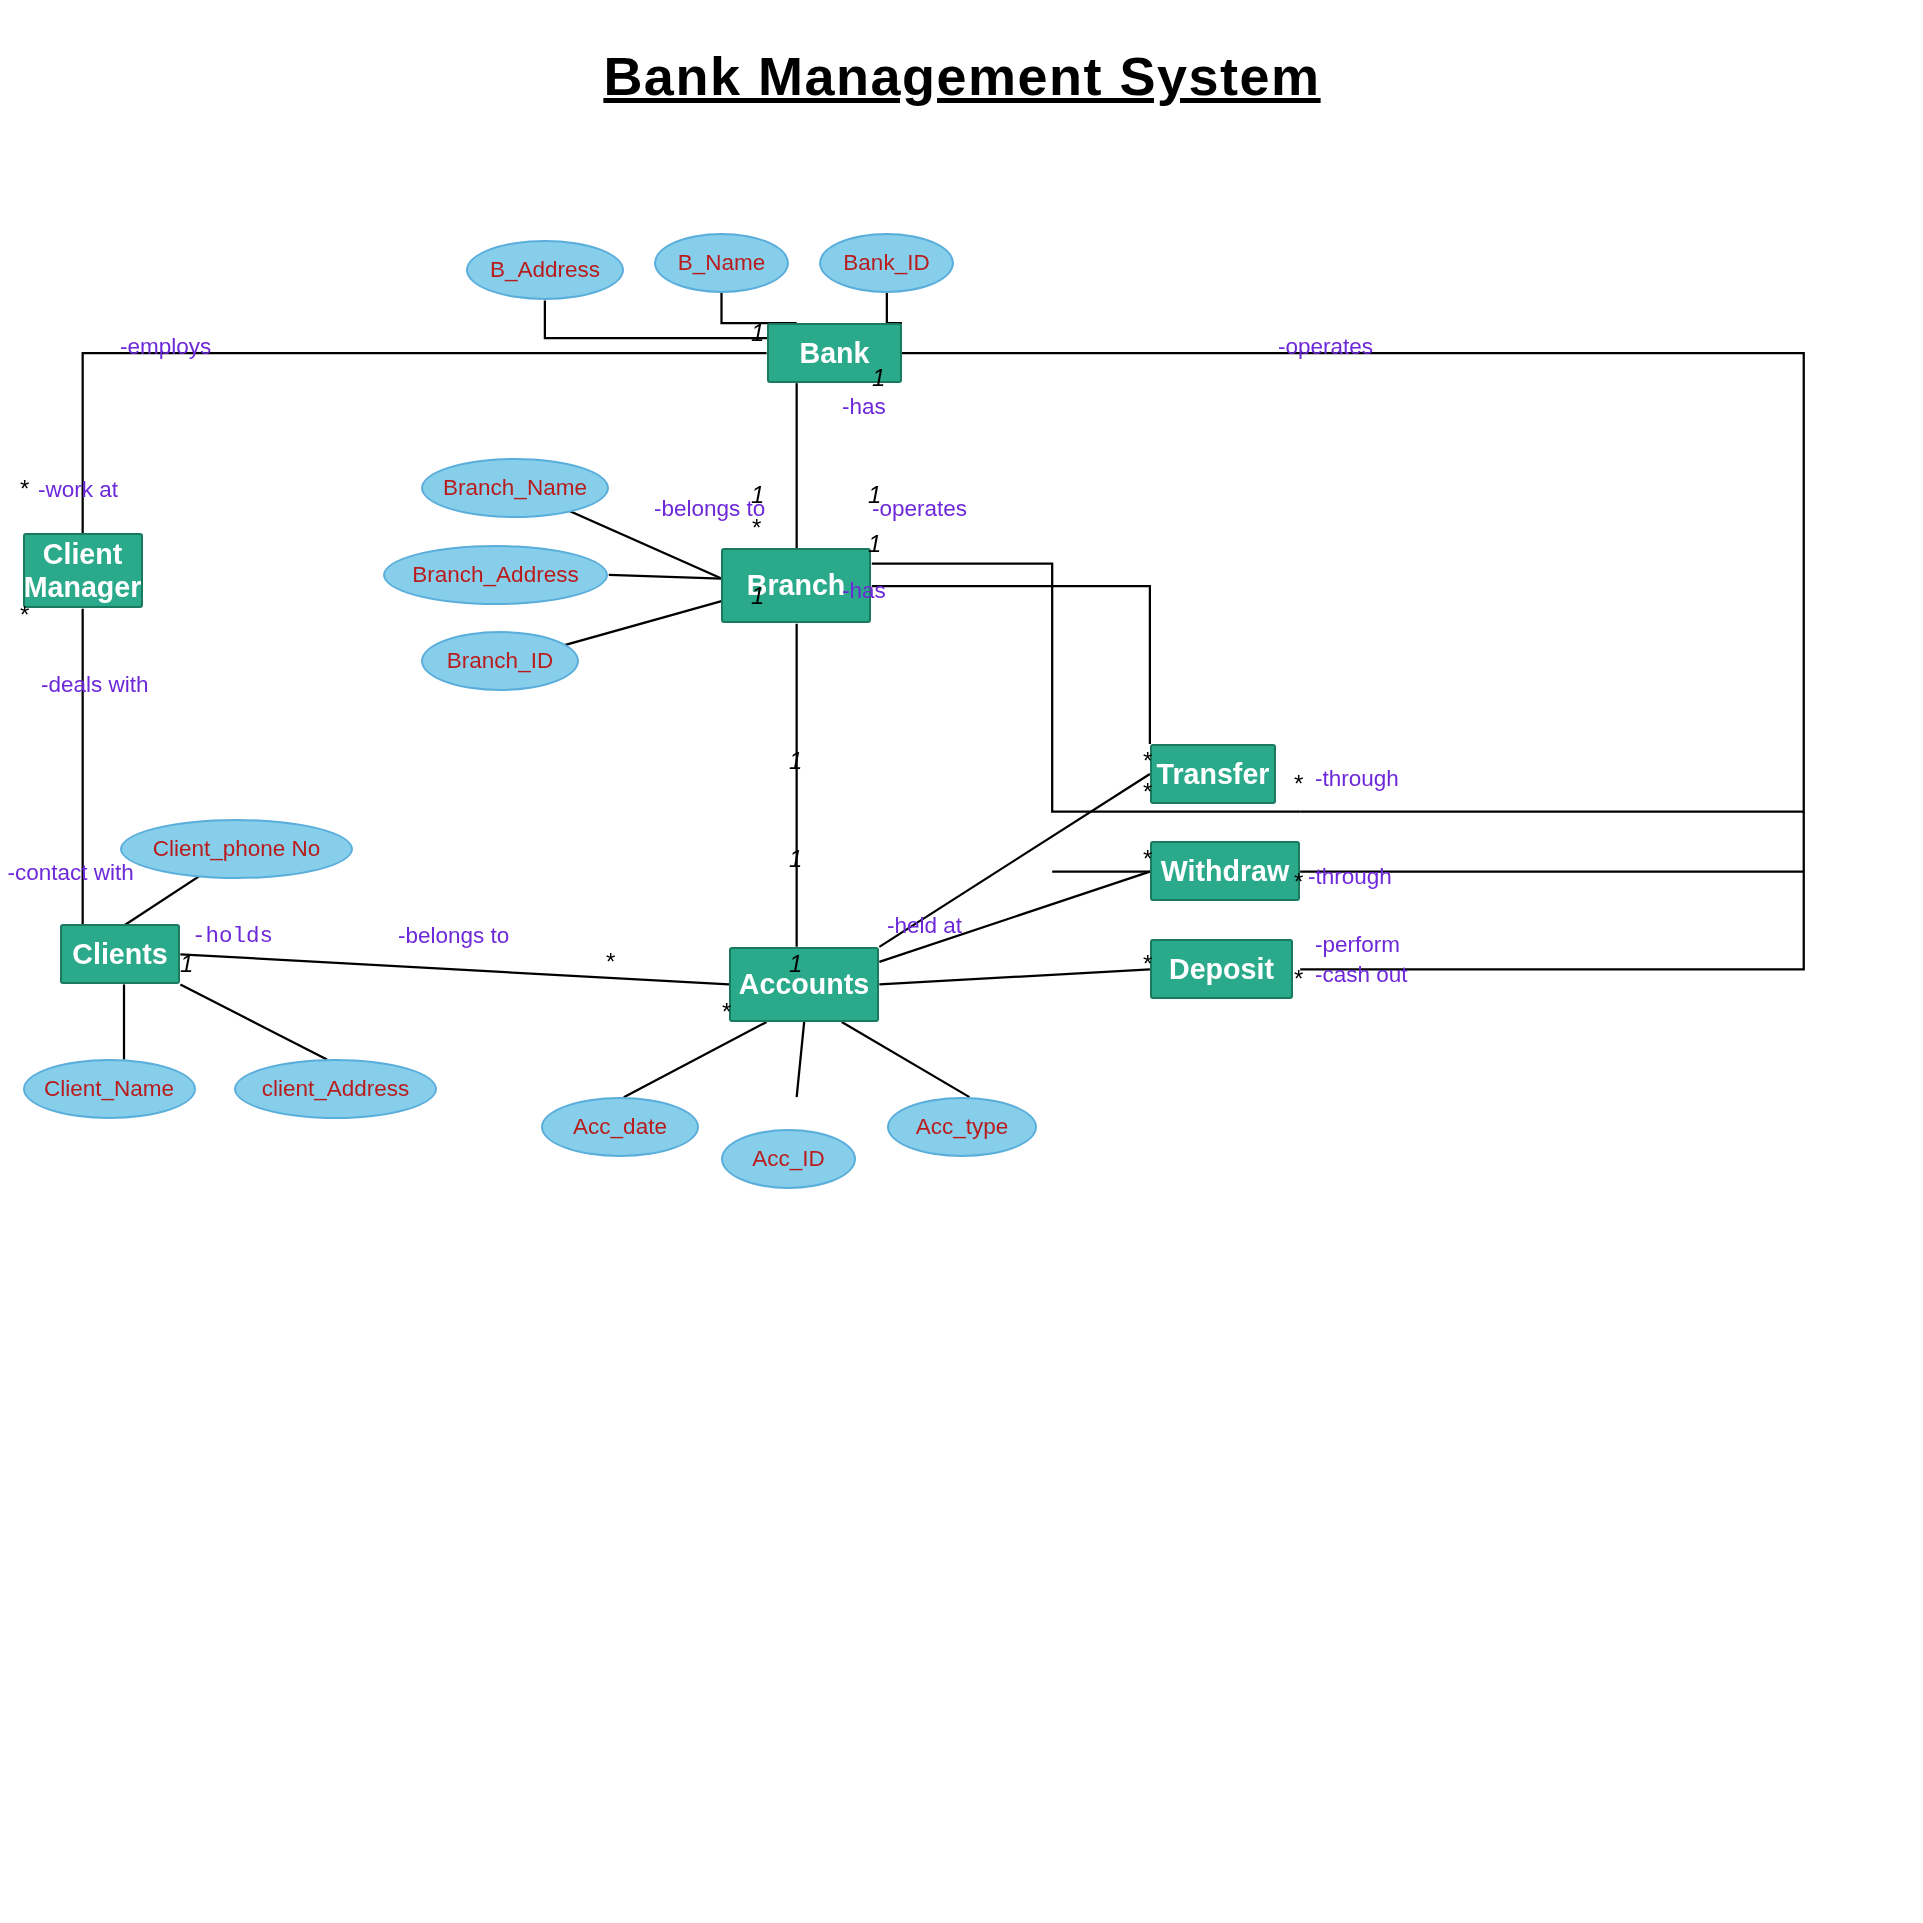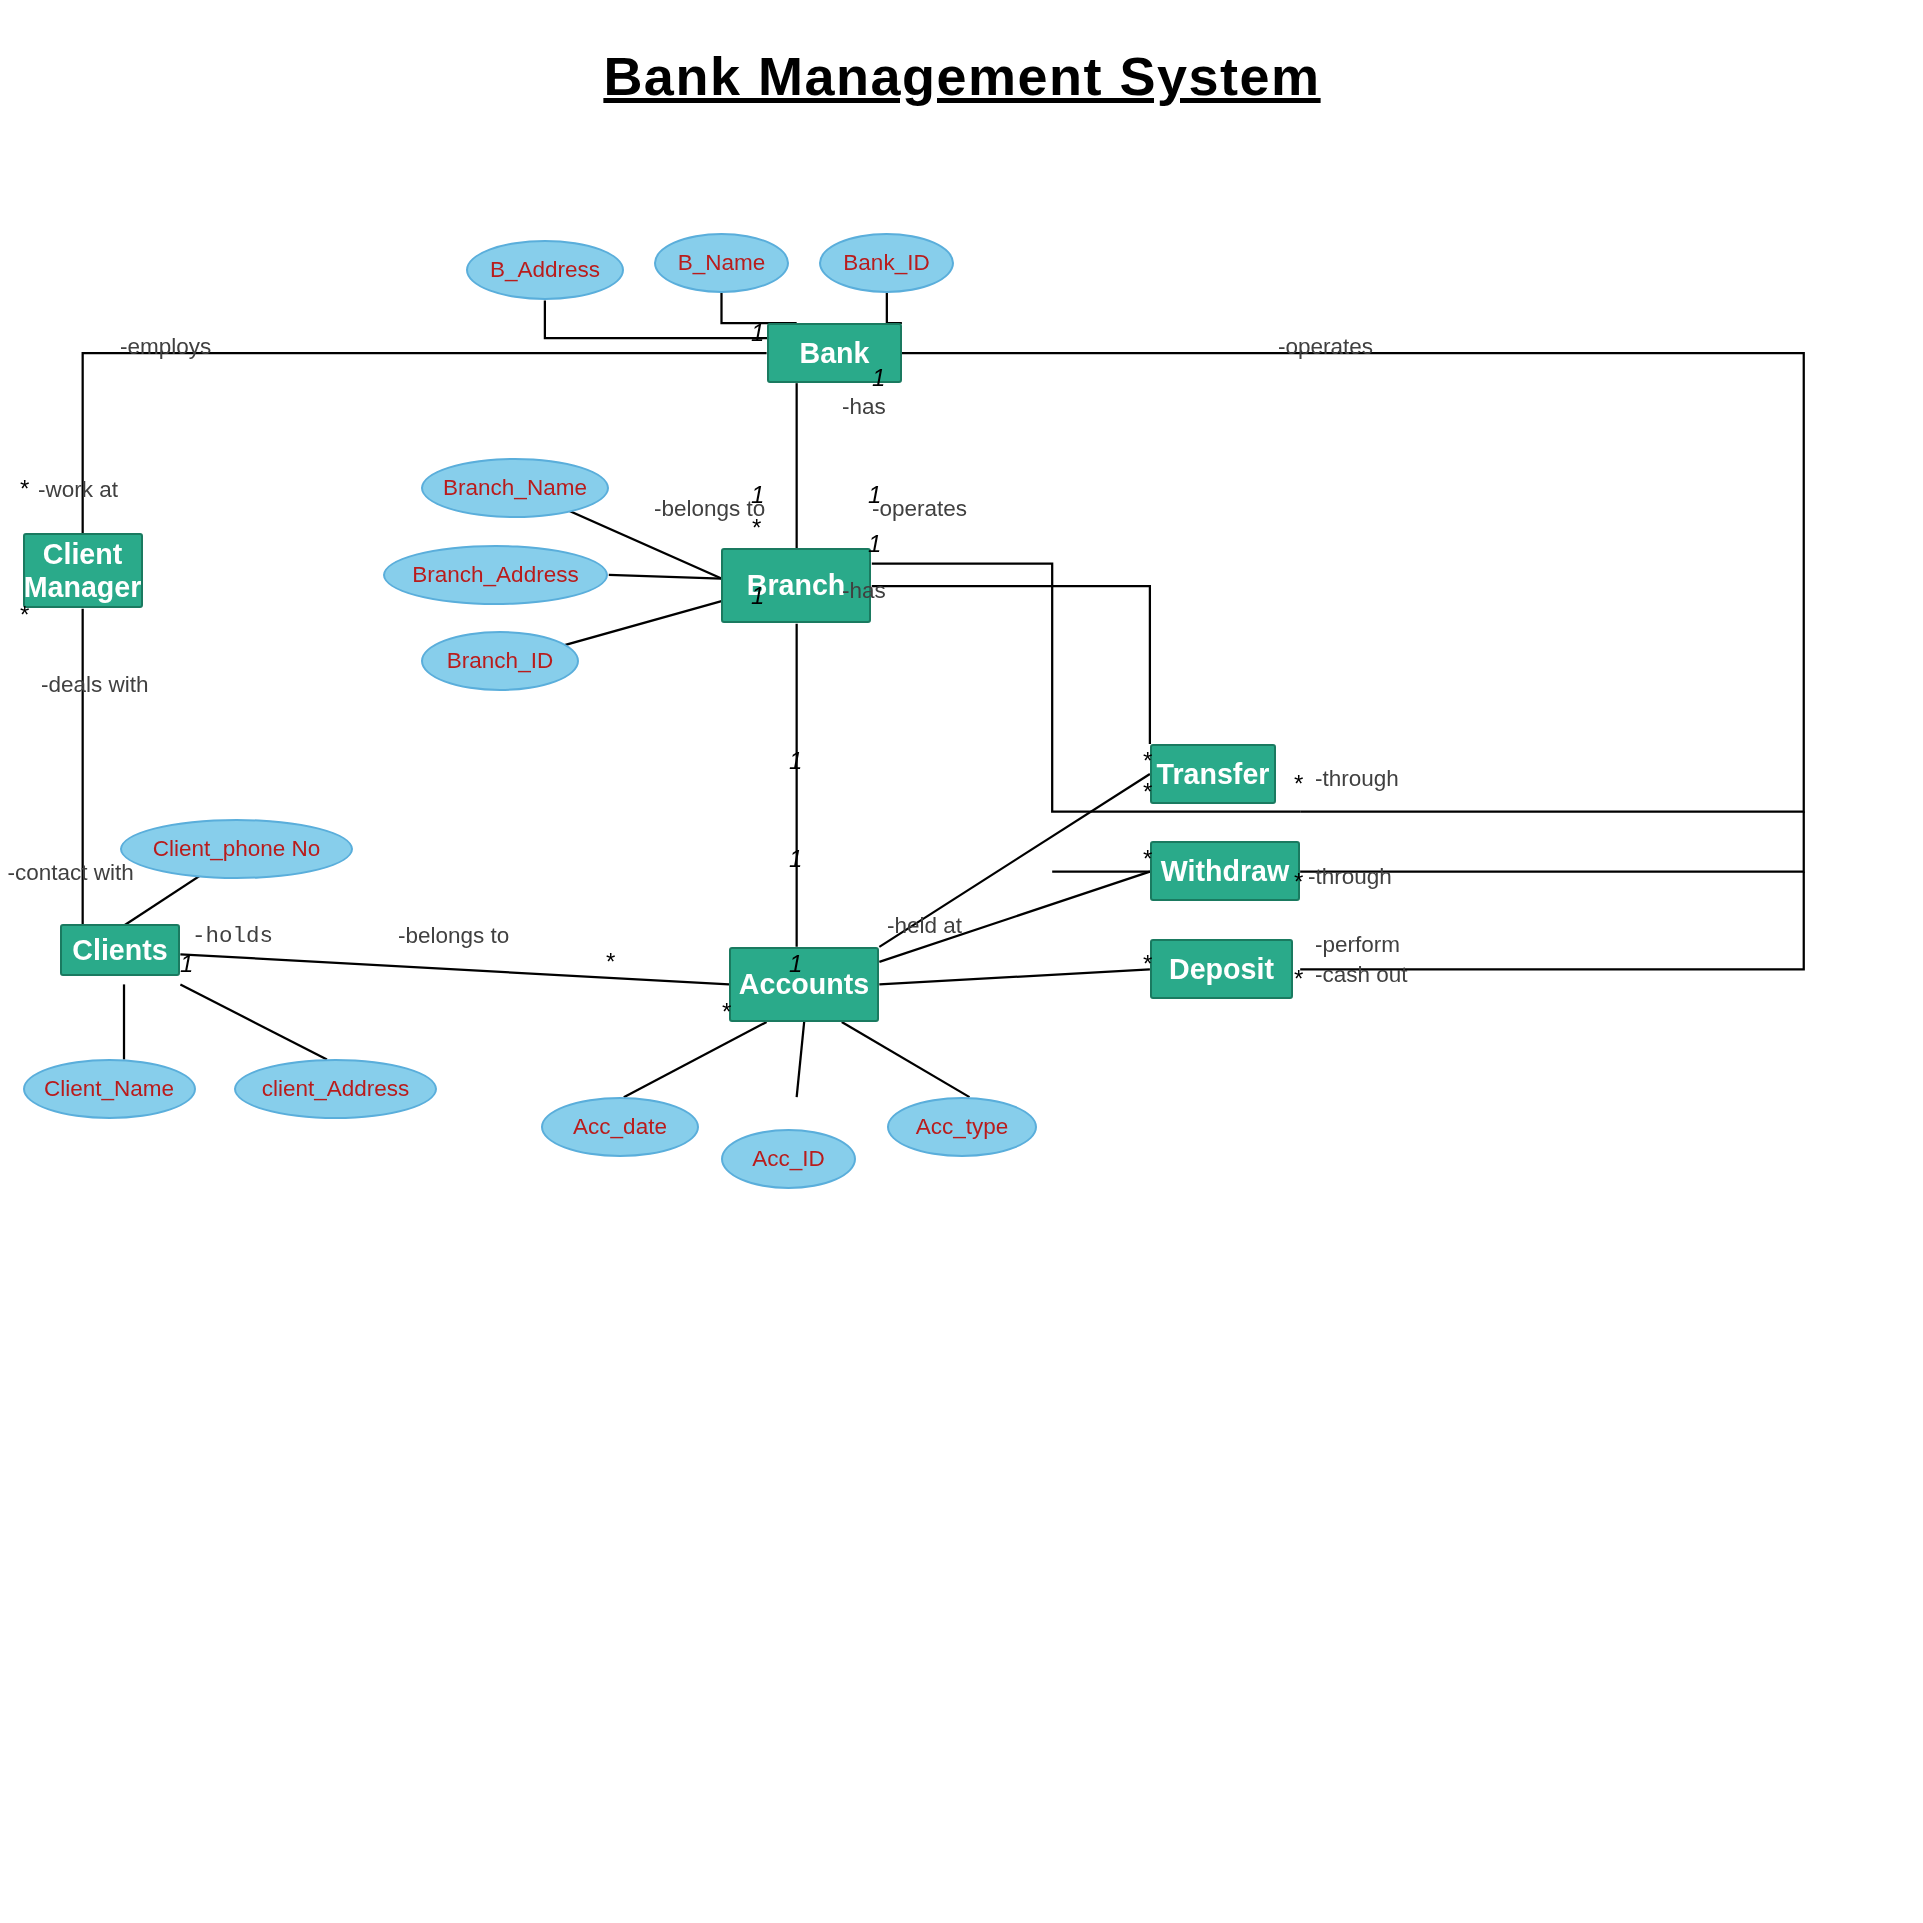--- a/index.html
+++ b/index.html
@@ -54,21 +54,21 @@
       text-align: center;
       border: 2.3px solid #5aaedb;
       border-radius: 50%;
       z-index: 10;
       padding: 7.5px 15px;
     }
     
     .rel-label {
       position: absolute;
       font-size: 22.5px;
-      color: #404040;
+      color: #6d28d9;
       z-index: 10;
       white-space: nowrap;
     }
     
     .mult-label {
       position: absolute;
       font-size: 24px;
       color: #000;
       z-index: 10;
       font-style: italic;
@@ -153,21 +153,21 @@
 
   <div class="entity" style="left:721px; top:413px; width:150px; height:75px;">
     <span>Branch</span>
   </div>
 
   <div class="entity" style="left:22.5px; top:398px; width:120px; height:75px;text-align:center;">
     <span style="white-space:pre-line;">Client
 Manager</span>
   </div>
 
-  <div class="entity" style="left:60px; top:789px; width:120px; height:52px;">
+  <div class="entity" style="left:60px; top:789px; width:120px; height:60px;">
     <span>Clients</span>
   </div>
 
   <div class="entity" style="left:729px; top:812px; width:150px; height:75px;">
     <span>Accounts</span>
   </div>
 
   <div class="entity" style="left:1150px; top:609px; width:126px; height:60px;">
     <span>Transfer</span>
   </div>

